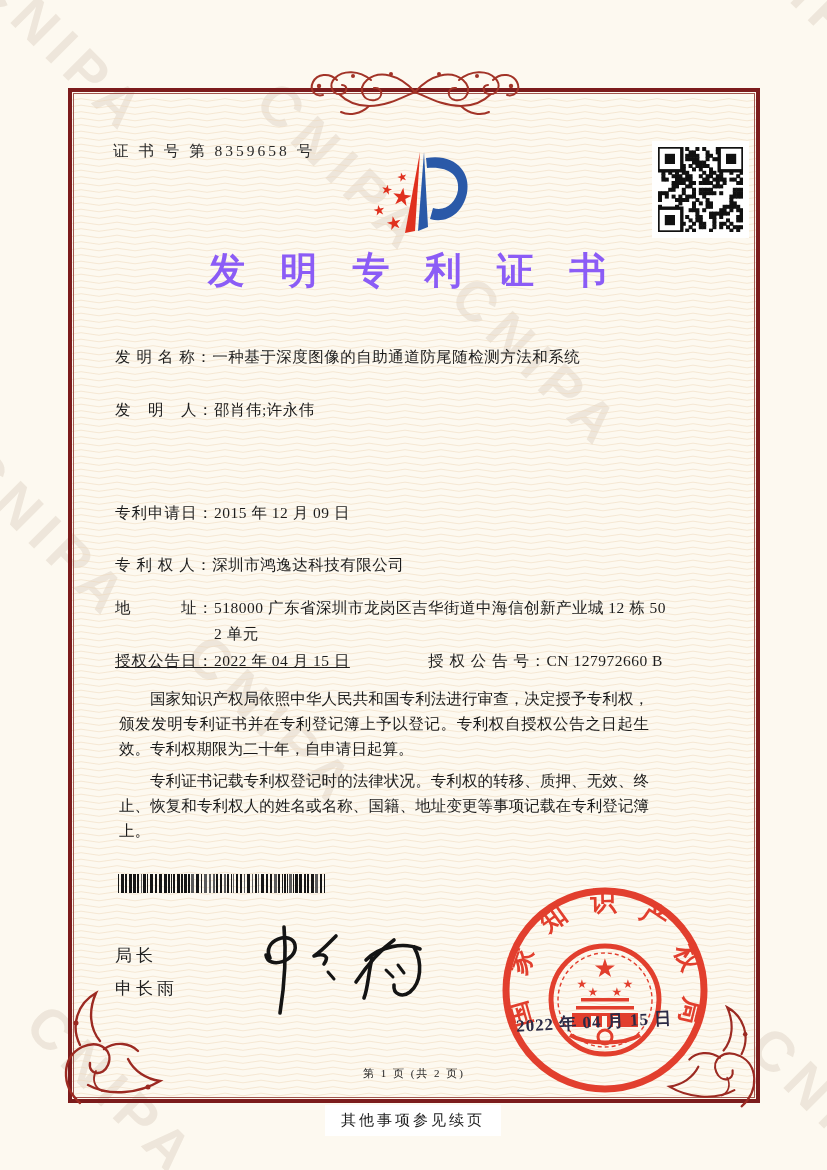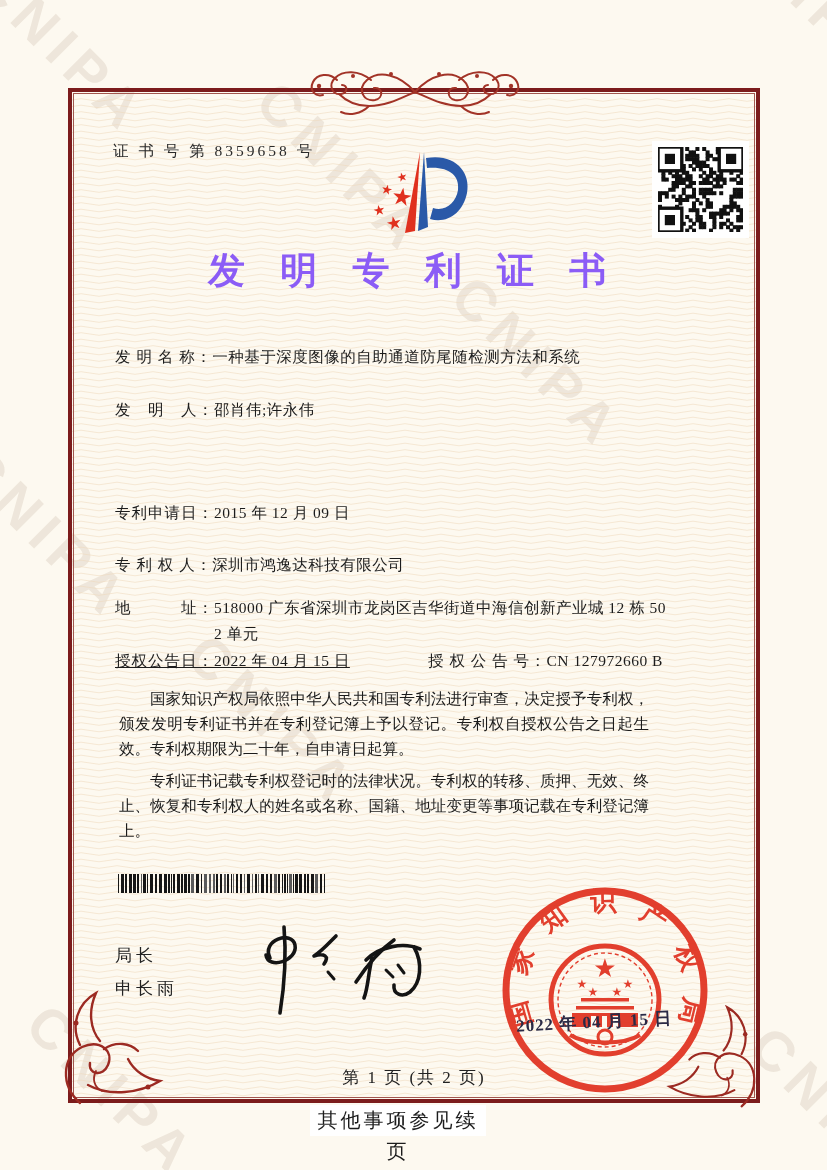--- a/index.html
+++ b/index.html
@@ -103,27 +103,27 @@
   .sig-hand{position:absolute;left:248px;top:920px;}
   .seal{position:absolute;left:500px;top:885px;width:210px;height:210px;}
   .seal-date{
     position:absolute;left:516px;top:1010px;width:180px;
     font-size:17px;font-weight:700;letter-spacing:1px;
     color:#2a2a46;
     transform:rotate(-3deg);
   }
   .page-num{
     position:absolute;left:68px;top:1066px;width:692px;
-    text-align:center;font-size:17px;letter-spacing:2px;color:#222;
+    text-align:center;font-size:11px;letter-spacing:2px;color:#222;
   }
   .cont-box{
-    position:absolute;left:310px;top:1105px;width:176px;height:31px;
+    position:absolute;left:325px;top:1105px;width:176px;height:31px;
     background:#ffffff;
     text-align:center;line-height:31px;
-    font-size:20px;letter-spacing:3px;color:#1c1c1c;
+    font-size:15px;letter-spacing:3px;color:#1c1c1c;
     z-index:5;
   }
 </style>
 </head>
 <body>
 
 <div class="page">
 
   <div class="wm" style="left:-45px;top:15px;">CNIPA</div>
   <div class="wm" style="left:700px;top:-40px;">CNIPA</div>

